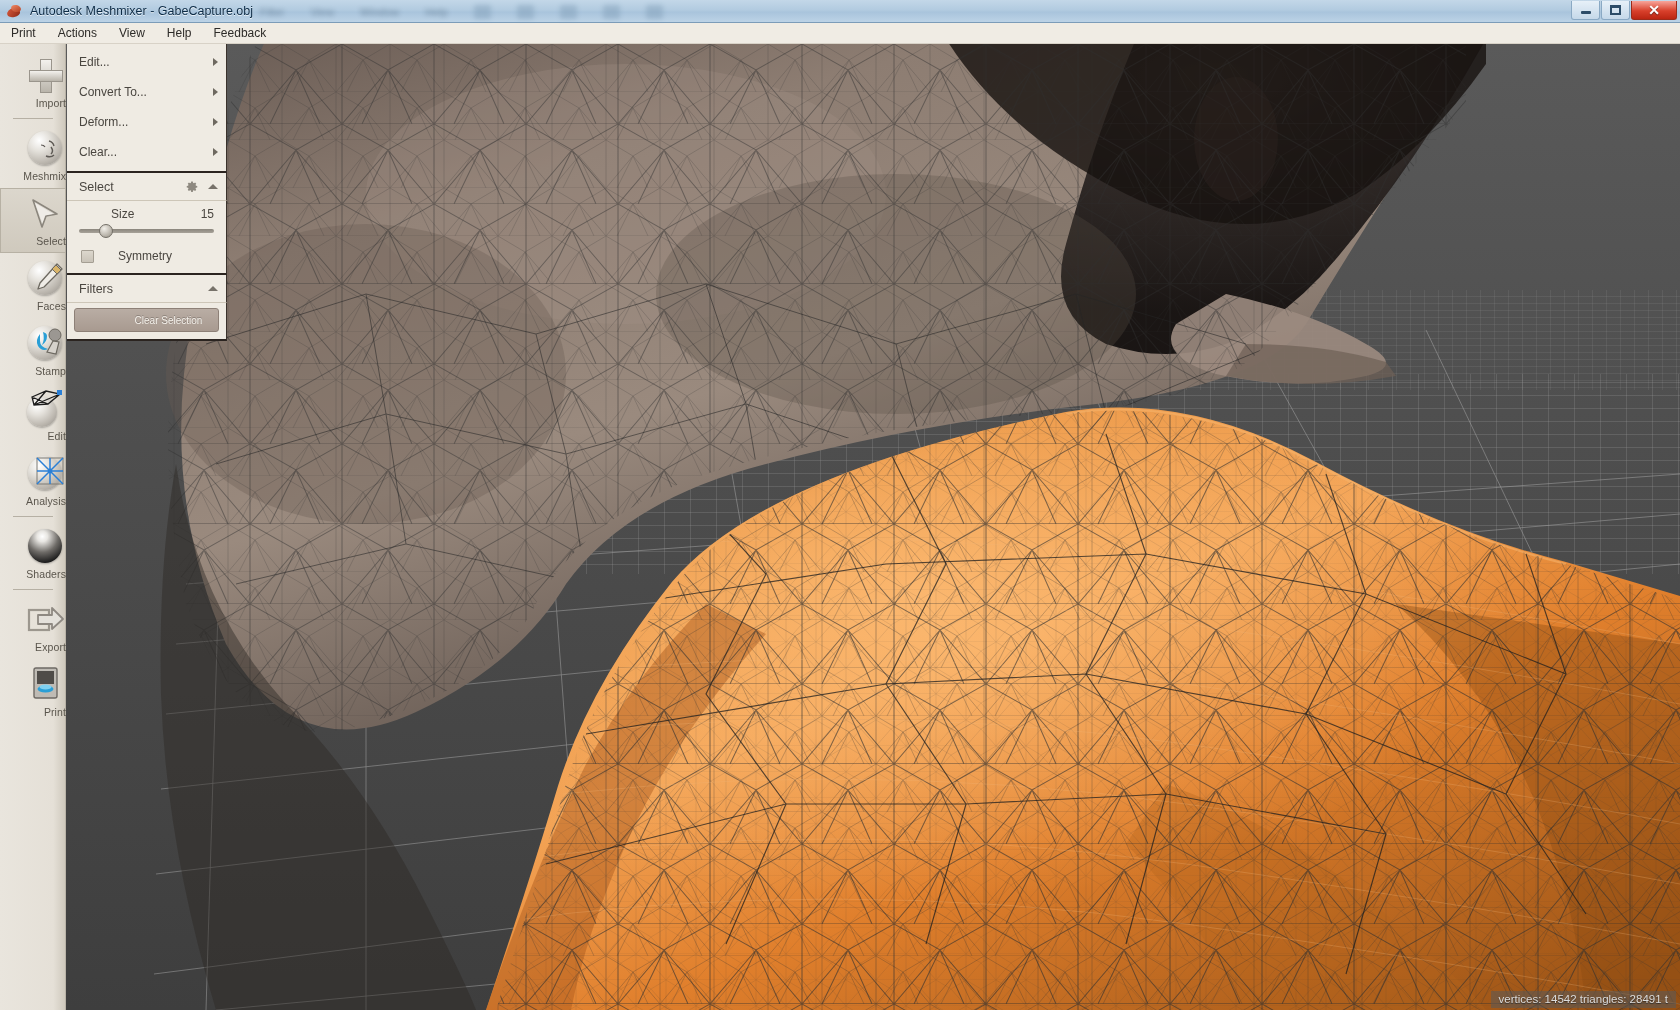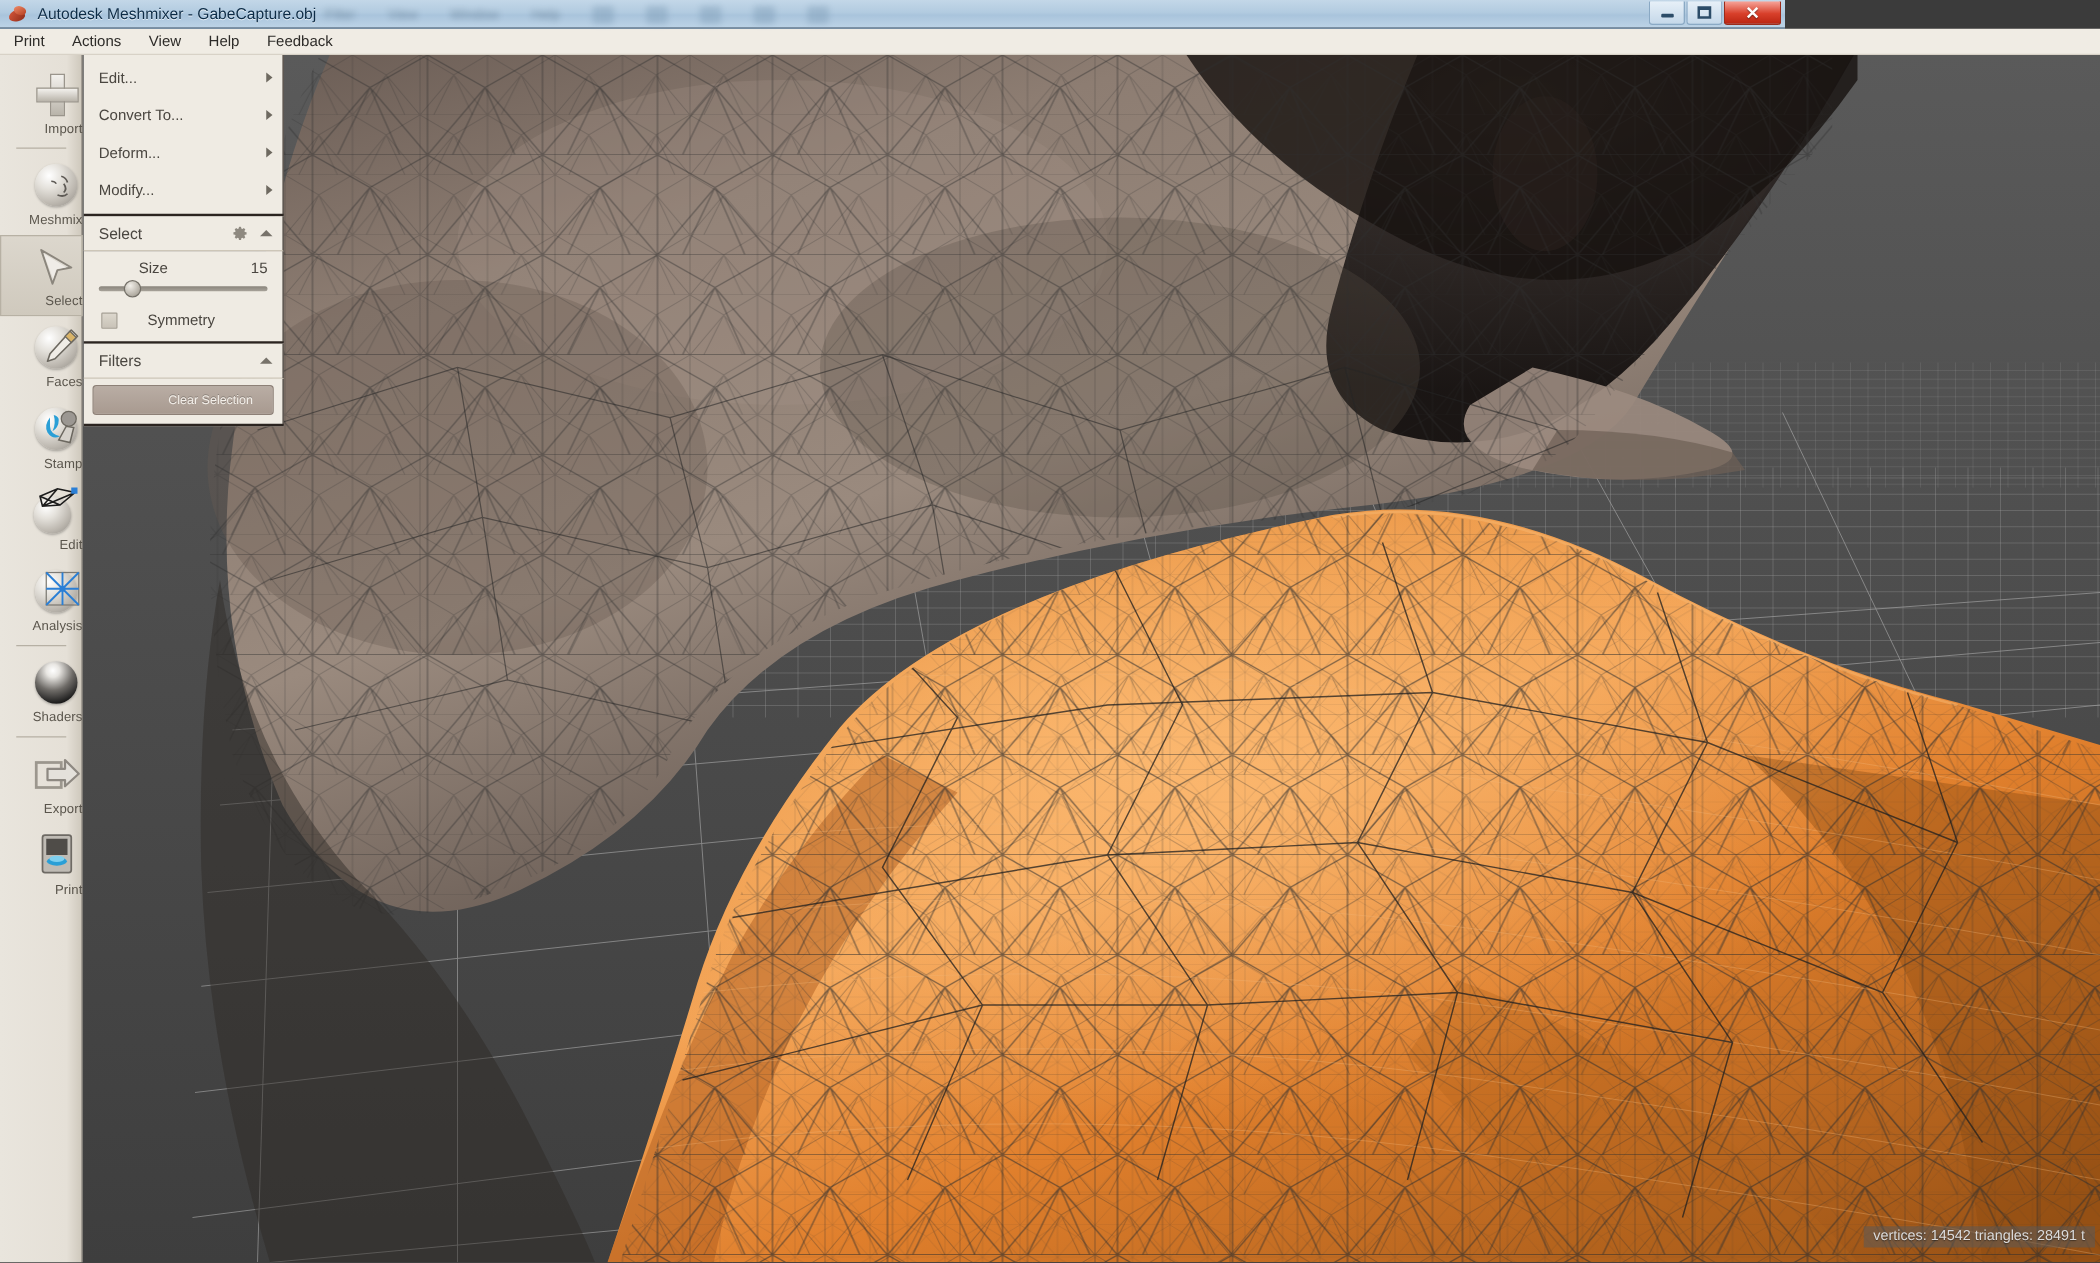--- a/index.html
+++ b/index.html
@@ -7,21 +7,21 @@
   html, body {
     width: 1680px; height: 1010px;
     overflow: hidden;
     font-family: "Liberation Sans", sans-serif;
     background: #3b3b3b;
   }
   #app { position: relative; width: 1680px; height: 1010px; overflow: hidden; }
 
   
   .titlebar {
-    position: absolute; left: 0; top: 0; width: 1428px; height: 23px;
+    position: absolute; left: 0; top: 0; width: 1680px; height: 23px;
     background: linear-gradient(to bottom, #c3d7e8 0%, #b2cbe0 45%, #a9c4dc 55%, #bcd3e6 100%);
     border-bottom: 1px solid #7c9cb8;
     display: flex; align-items: center;
     z-index: 40;
   }
   .titlebar .blurred-bg {
     position: absolute; left: 250px; top: 0; right: 170px; height: 23px;
     opacity: .45; filter: blur(2.4px);
     display: flex; align-items: center; gap: 26px;
     padding-left: 10px;
@@ -216,21 +216,21 @@
     border: 1px solid #8d8077;
     border-radius: 3px;
     color: #f3efe9; font-size: 10px;
     display:flex; align-items:center; justify-content:center;
     text-shadow: 0 -1px 0 rgba(0,0,0,.25);
     padding-left: 44px;
   }
 
   
   .statusbar {
-    position: absolute; right: 4px; bottom: 12px;
+    position: absolute; right: 4px; bottom: 2px;
     font-size: 11.5px; color: #dcdcdc;
     background: rgba(90,90,90,.55);
     padding: 2px 8px 3px 8px;
     z-index: 20; white-space: nowrap;
     text-shadow: 0 1px 1px rgba(0,0,0,.45);
   }
 </style>
 </head>
 <body>
 
@@ -567,21 +567,21 @@
       </div>
       <div class="action-row">
         <span>Convert To...</span>
         <span class="caret"></span>
       </div>
       <div class="action-row">
         <span>Deform...</span>
         <span class="caret"></span>
       </div>
       <div class="action-row">
-        <span>Modify...</span>
+        <span>Clear...</span>
         <span class="caret"></span>
       </div>
     </div>
 
     <div class="sec-header">
       <span>Select</span>
       <span class="spacer"></span>
       <svg class="gear" viewBox="0 0 16 16">
         <path fill="#6e6960" d="M8 5.2a2.8 2.8 0 100 5.6 2.8 2.8 0 000-5.6zm0 4.2a1.4 1.4 0 110-2.8 1.4 1.4 0 010 2.8z"></path>
         <path fill="#6e6960" d="M9.1 0.6H6.9l-.3 1.8-1.2.5-1.5-1L2.3 3.5l1 1.5-.5 1.2-1.8.3v2.2l1.8.3.5 1.2-1 1.5 1.6 1.6 1.5-1 1.2.5.3 1.8h2.2l.3-1.8 1.2-.5 1.5 1 1.6-1.6-1-1.5.5-1.2 1.8-.3V6.5l-1.8-.3-.5-1.2 1-1.5-1.6-1.6-1.5 1-1.2-.5z"></path>

